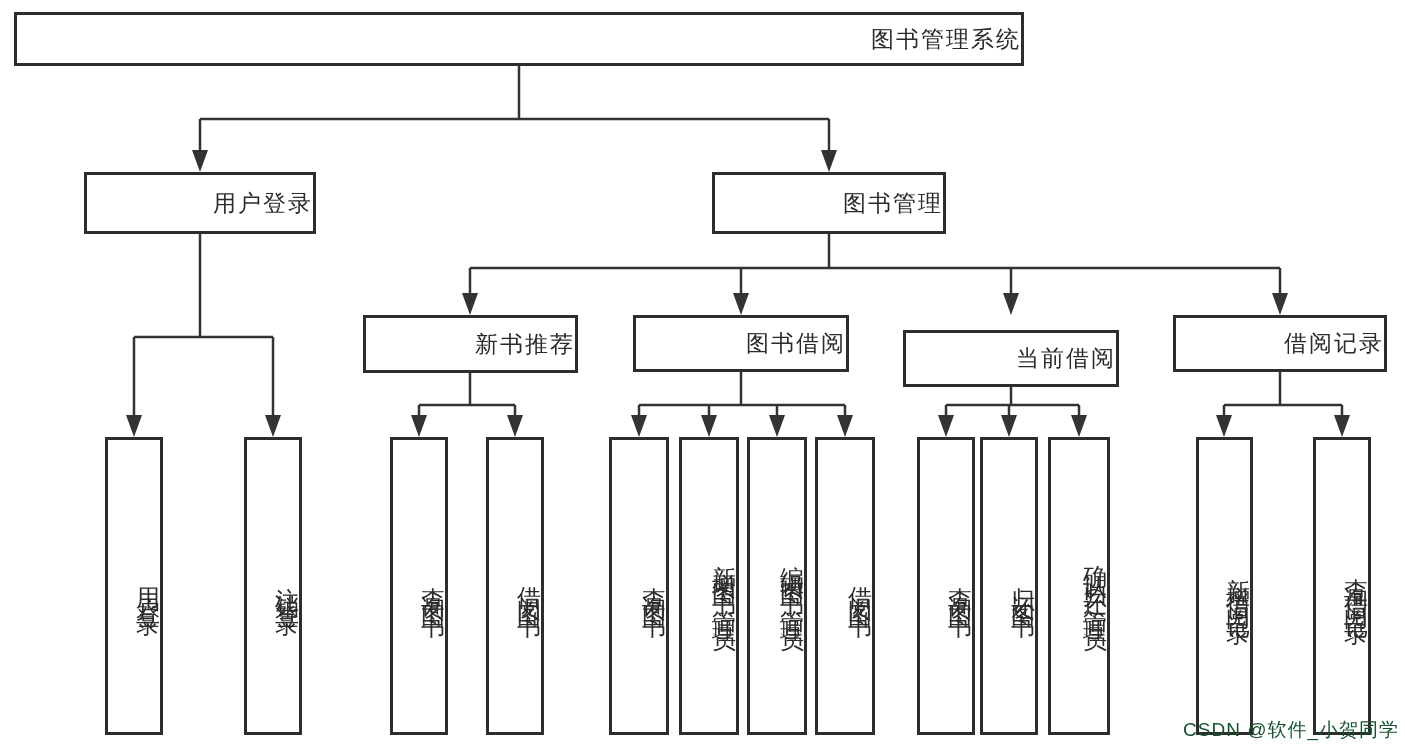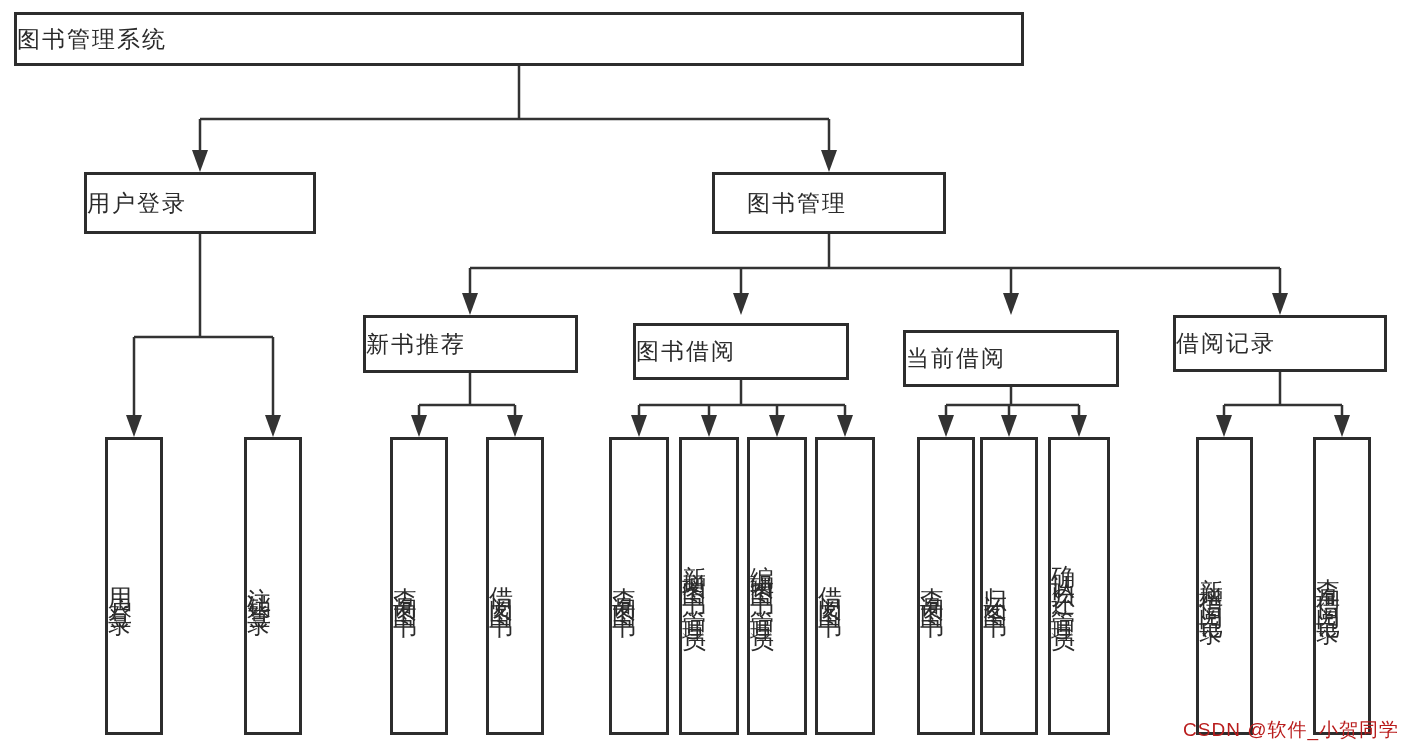--- a/index.html
+++ b/index.html
@@ -20,21 +20,21 @@
     width: 1405px; height: 747px;
     pointer-events: none;
   }
 
   .node {
     position: absolute;
     background: #ffffff;
     border: 3px solid #2d2d2d;
     display: flex;
     align-items: center;
-    justify-content: flex-start;
+    justify-content: flex-end;
     color: #2b2b2b;
     z-index: 2;
   }
 
   .node.h-node span {
     font-size: 23px;
     letter-spacing: 2px;
     white-space: nowrap;
   }
 
@@ -47,21 +47,21 @@
     letter-spacing: 9px;
     line-height: 1;
     white-space: nowrap;
   }
 
   .watermark {
     position: absolute;
     right: 6px;
     bottom: 4px;
     font-size: 19px;
-    color: #b91c1c;
+    color: #14532d;
     letter-spacing: 1px;
     z-index: 3;
     white-space: nowrap;
   }
 </style>
 </head>
 <body>
 
 <div class="canvas">
 
@@ -145,21 +145,21 @@
   <div class="node h-node" style="left:84px; top:172px; width:232px; height:62px;">
     <span>用户登录</span>
   </div>
   <div class="node h-node" style="left:712px; top:172px; width:234px; height:62px;padding-left:32px;">
     <span>图书管理</span>
   </div>
 
   <div class="node h-node" style="left:363px; top:315px; width:215px; height:58px;">
     <span>新书推荐</span>
   </div>
-  <div class="node h-node" style="left:633px; top:315px; width:216px; height:57px;margin-top:8px;">
+  <div class="node h-node" style="left:633px; top:315px; width:216px; height:57px;">
     <span>图书借阅</span>
   </div>
   <div class="node h-node" style="left:903px; top:330px; width:216px; height:57px;">
     <span>当前借阅</span>
   </div>
   <div class="node h-node" style="left:1173px; top:315px; width:214px; height:57px;">
     <span>借阅记录</span>
   </div>
 
   <div class="node leaf" style="left:105px; top:437px; width:58px; height:298px;">

